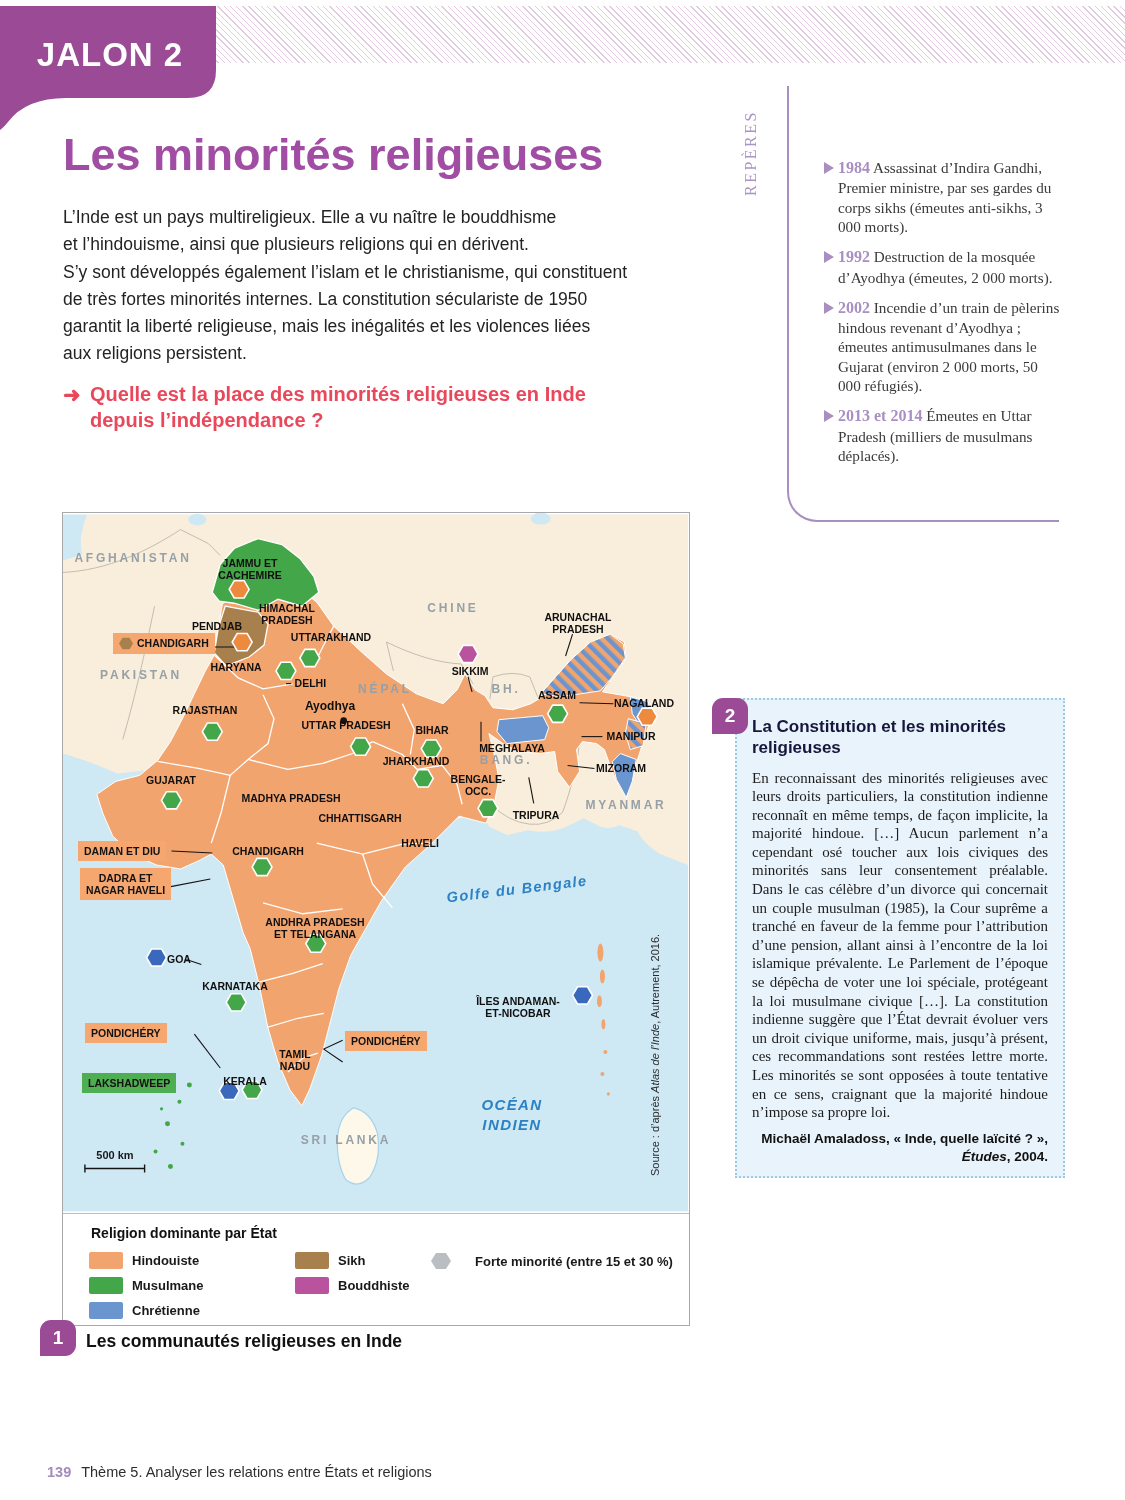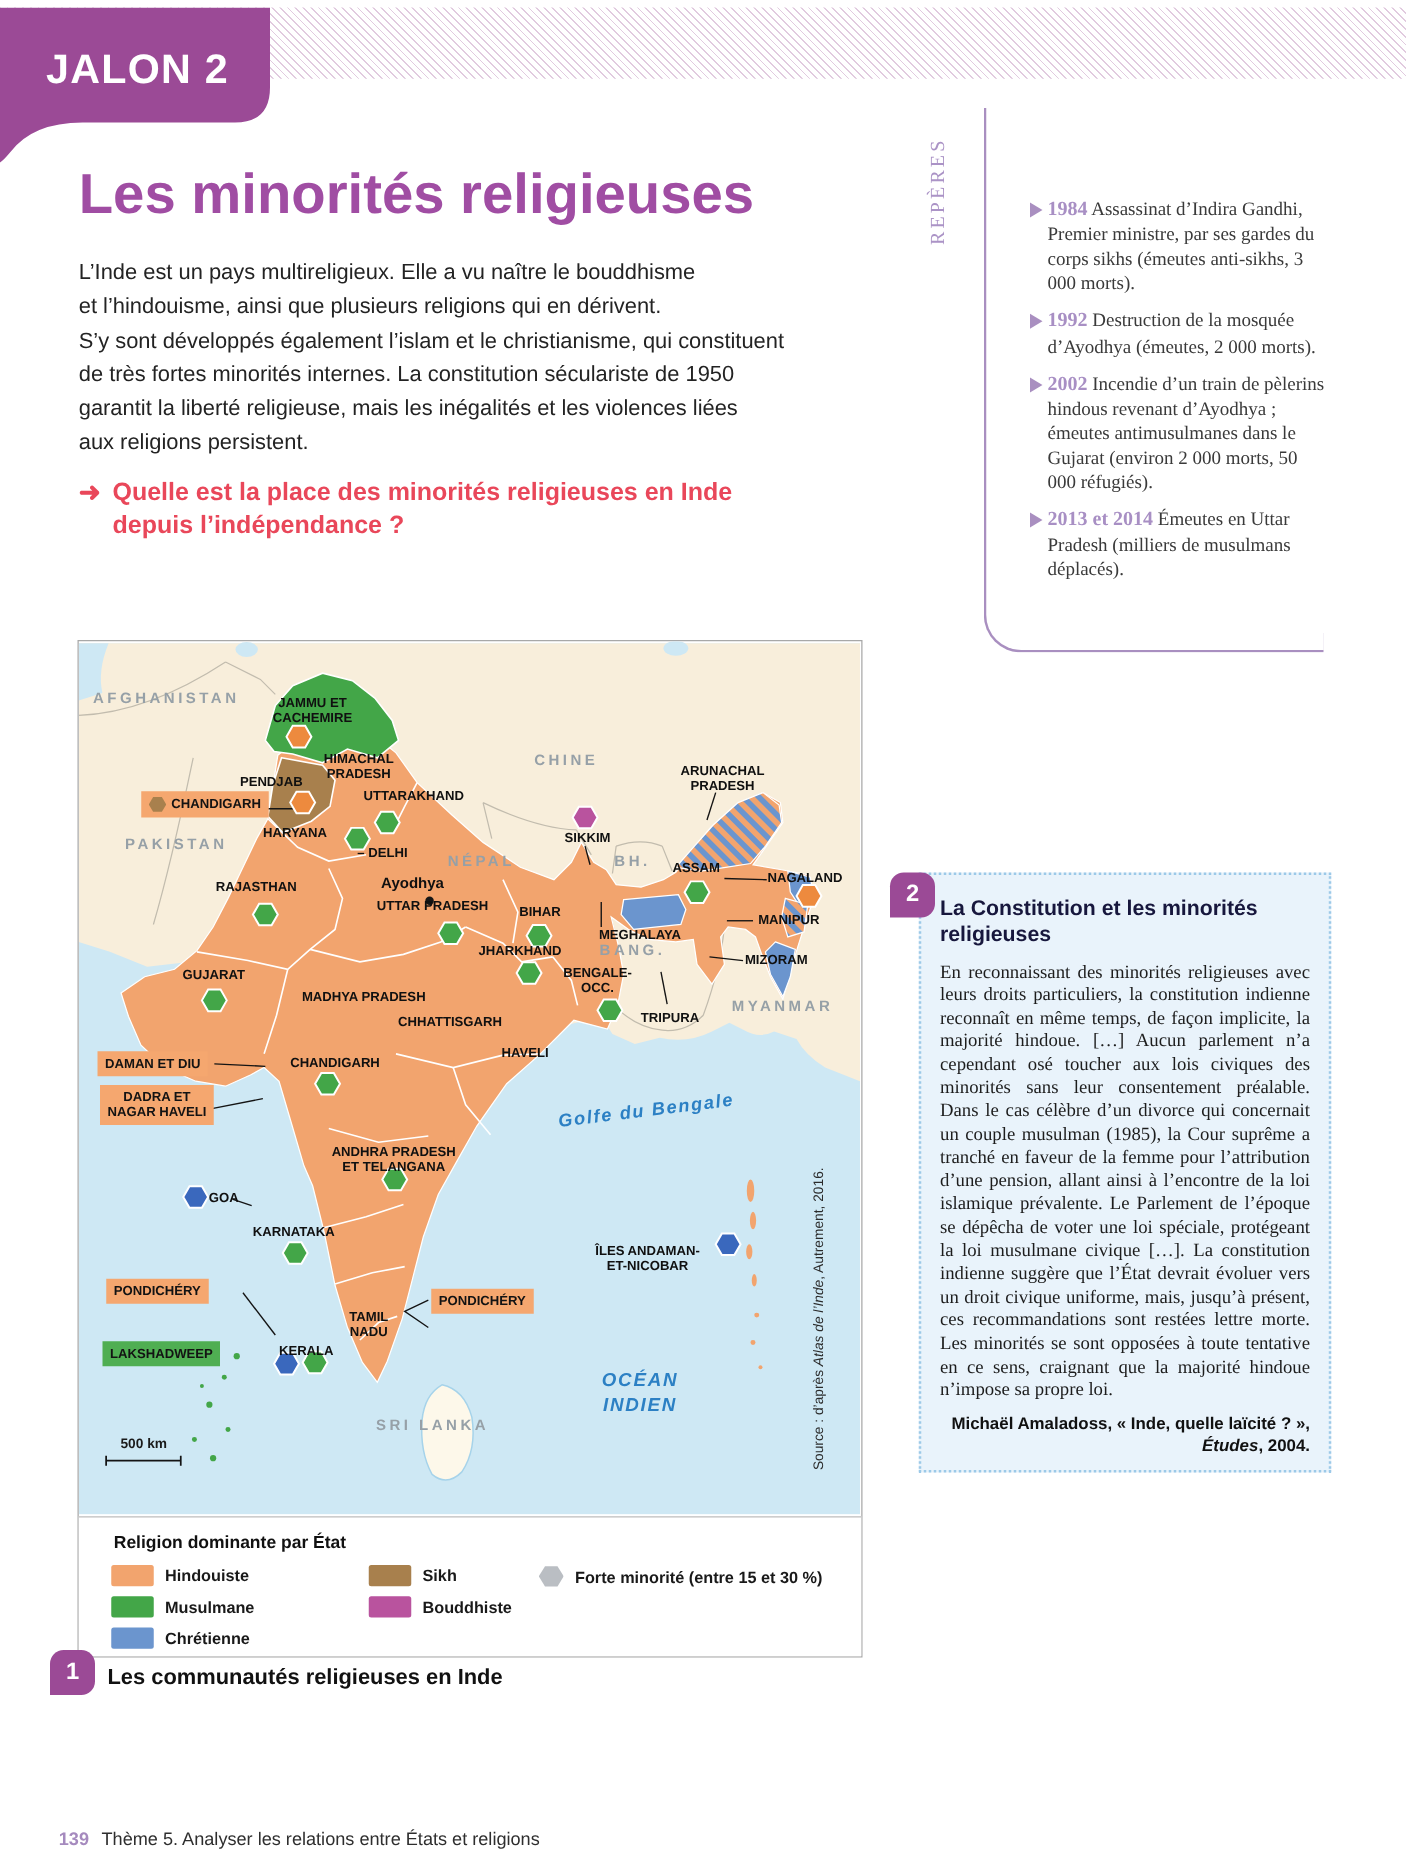--- a/index.html
+++ b/index.html
@@ -51,21 +51,21 @@
     clip-path:polygon(25% 5%,75% 5%,100% 50%,75% 95%,25% 95%,0 50%);}
   .hexchip.small{width:14px;height:13px;flex:0 0 auto;}
   .map-source{position:absolute;left:452px;top:536px;width:280px;text-align:center;
     transform:rotate(-90deg);font-size:11px;color:#2b2b2b;}
   .scale-label{position:absolute;left:24px;top:636px;width:56px;text-align:center;font-size:11px;font-weight:600;color:#1a1a1a;}
 
   .legend{position:relative;height:112px;background:#fff;border-top:1px solid #bdbdbd;}
   .legend-title{position:absolute;left:28px;top:11px;font-size:14px;font-weight:bold;color:#111;}
   .lcol{position:absolute;top:38px;}
   #legend-col1{left:26px;} #legend-col2{left:232px;}
-  .minority-row{left:368px;display:flex;align-items:center;gap:9px;}
+  .minority-row{left:368px;display:flex;align-items:center;gap:24px;}
   .lrow{display:flex;align-items:center;gap:9px;margin-bottom:8px;}
   .lswatch{width:34px;height:17px;border-radius:2px;flex:0 0 auto;}
   .llabel{font-size:13px;font-weight:600;color:#191919;}
 
   .caption{position:absolute;left:40px;top:1320px;display:flex;align-items:flex-end;gap:10px;}
   .numbadge{width:36px;height:36px;background:#9b4a96;color:#fff;font-size:19px;font-weight:bold;
     display:flex;align-items:center;justify-content:center;border-radius:11px 11px 11px 0;}
   .captext{font-size:17.5px;font-weight:bold;color:#111;padding-bottom:4px;}
 
   

